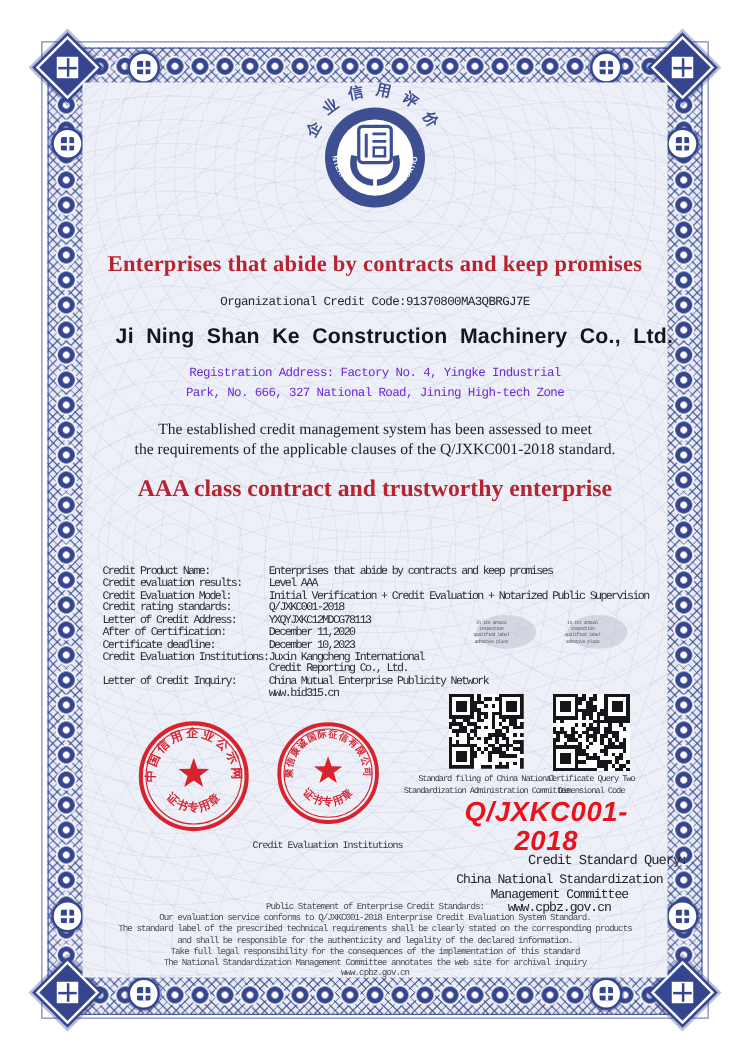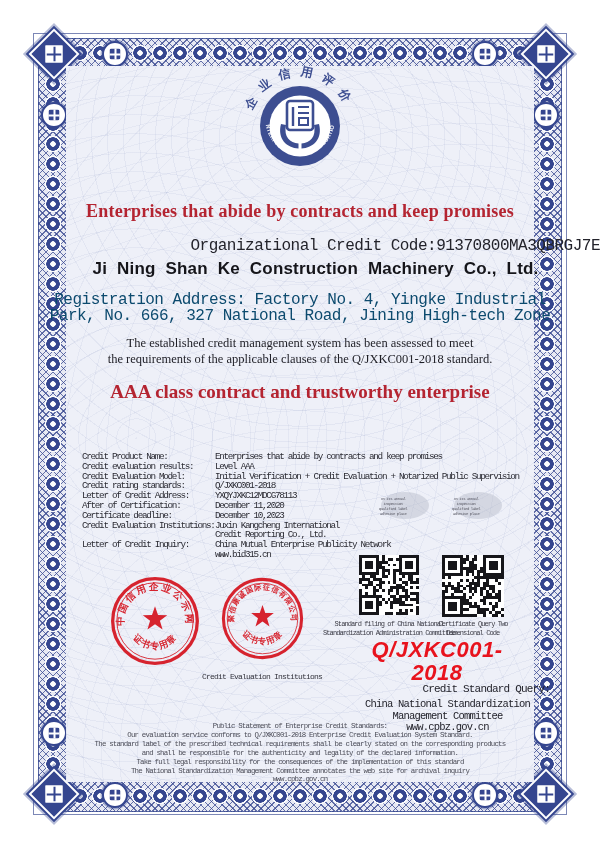--- a/index.html
+++ b/index.html
@@ -40,23 +40,23 @@
     background-image:
       repeating-radial-gradient(circle at 50% 10%,rgba(120,135,185,.10) 0 1px,transparent 1px 16px),
       repeating-radial-gradient(circle at 15% 52%,rgba(120,135,185,.09) 0 1px,transparent 1px 19px),
       repeating-radial-gradient(circle at 85% 55%,rgba(120,135,185,.09) 0 1px,transparent 1px 21px),
       repeating-radial-gradient(circle at 50% 96%,rgba(120,135,185,.08) 0 1px,transparent 1px 18px);}
   .abs{position:absolute;}
   .ctr{left:0;right:0;text-align:center;}
   .serif{font-family:"Liberation Serif",serif;}
   .mono{font-family:"Liberation Mono",monospace;}
   .red-title{color:#b42431;font-weight:bold;font-size:18px;letter-spacing:.2px;white-space:nowrap;}
-  .org-line{font-size:16px;color:#23232b;letter-spacing:-.5px;text-align:right;}
+  .org-line{font-size:10px;color:#23232b;letter-spacing:-.5px;}
   .company{font-size:17px;font-weight:bold;color:#15151a;word-spacing:5px;letter-spacing:.2px;white-space:nowrap;}
-  .addr{font-size:16px;color:#0c4a6e;line-height:16px;letter-spacing:-.5px;white-space:pre-line;}
+  .addr{font-size:10px;color:#6d28d9;line-height:16px;letter-spacing:-.5px;white-space:pre-line;}
   .stmt{font-size:12.5px;color:#1d1d24;line-height:15.5px;white-space:pre-line;}
   .aaa{color:#b42431;font-weight:bold;font-size:19px;white-space:nowrap;}
   .superv{font-size:9.3px;color:#33333c;line-height:13px;letter-spacing:-1.2px;white-space:pre-line;}
   .details{left:82px;top:452px;font-size:9.3px;line-height:9.8px;color:#2b2b33;letter-spacing:-1.3px;}
   .drow{display:flex;}
   .dlabel{width:133px;flex:none;}
   .dvalue{white-space:pre-line;}
   .oval{position:absolute;border-radius:50%;background:rgba(176,182,196,.42);
         display:flex;align-items:center;justify-content:center;text-align:center;}
   .oval .txt{font-size:8px;line-height:1.25;color:#5a5b66;transform:scale(.5);transform-origin:center;

